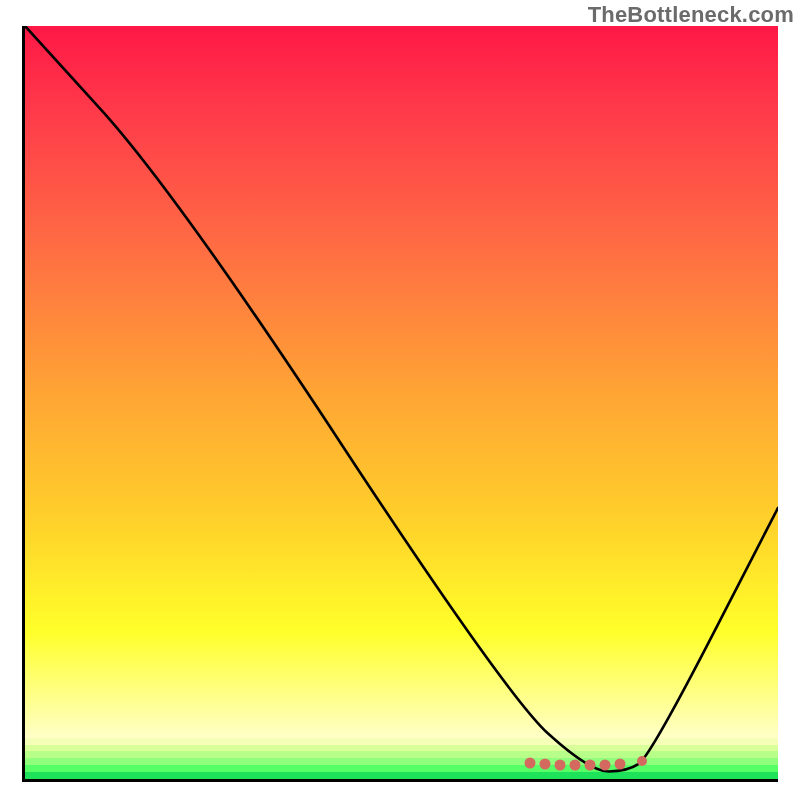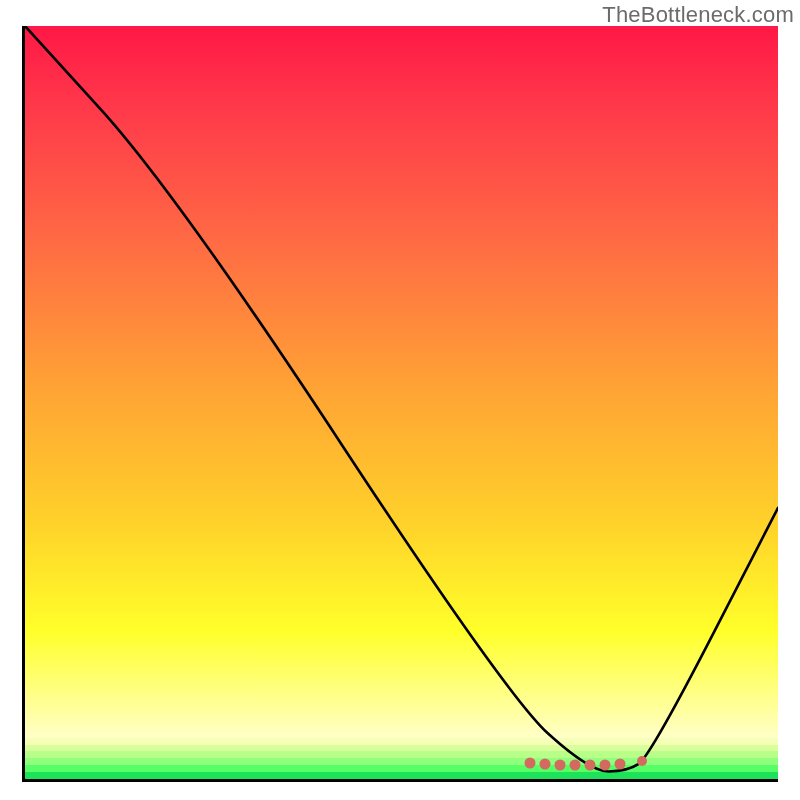--- a/index.html
+++ b/index.html
@@ -14,21 +14,21 @@
   .wrap {
     position: relative;
     width: 800px;
     height: 800px;
   }
   .watermark {
     position: absolute;
     top: 2px;
     right: 6px;
     font-size: 22px;
-    font-weight: 400;
+    font-weight: 700;
     color: #6b6b6b;
     letter-spacing: 0.2px;
   }
   .plot {
     position: absolute;
     left: 22px;
     top: 26px;
     width: 756px;
     height: 756px;
     box-sizing: border-box;

